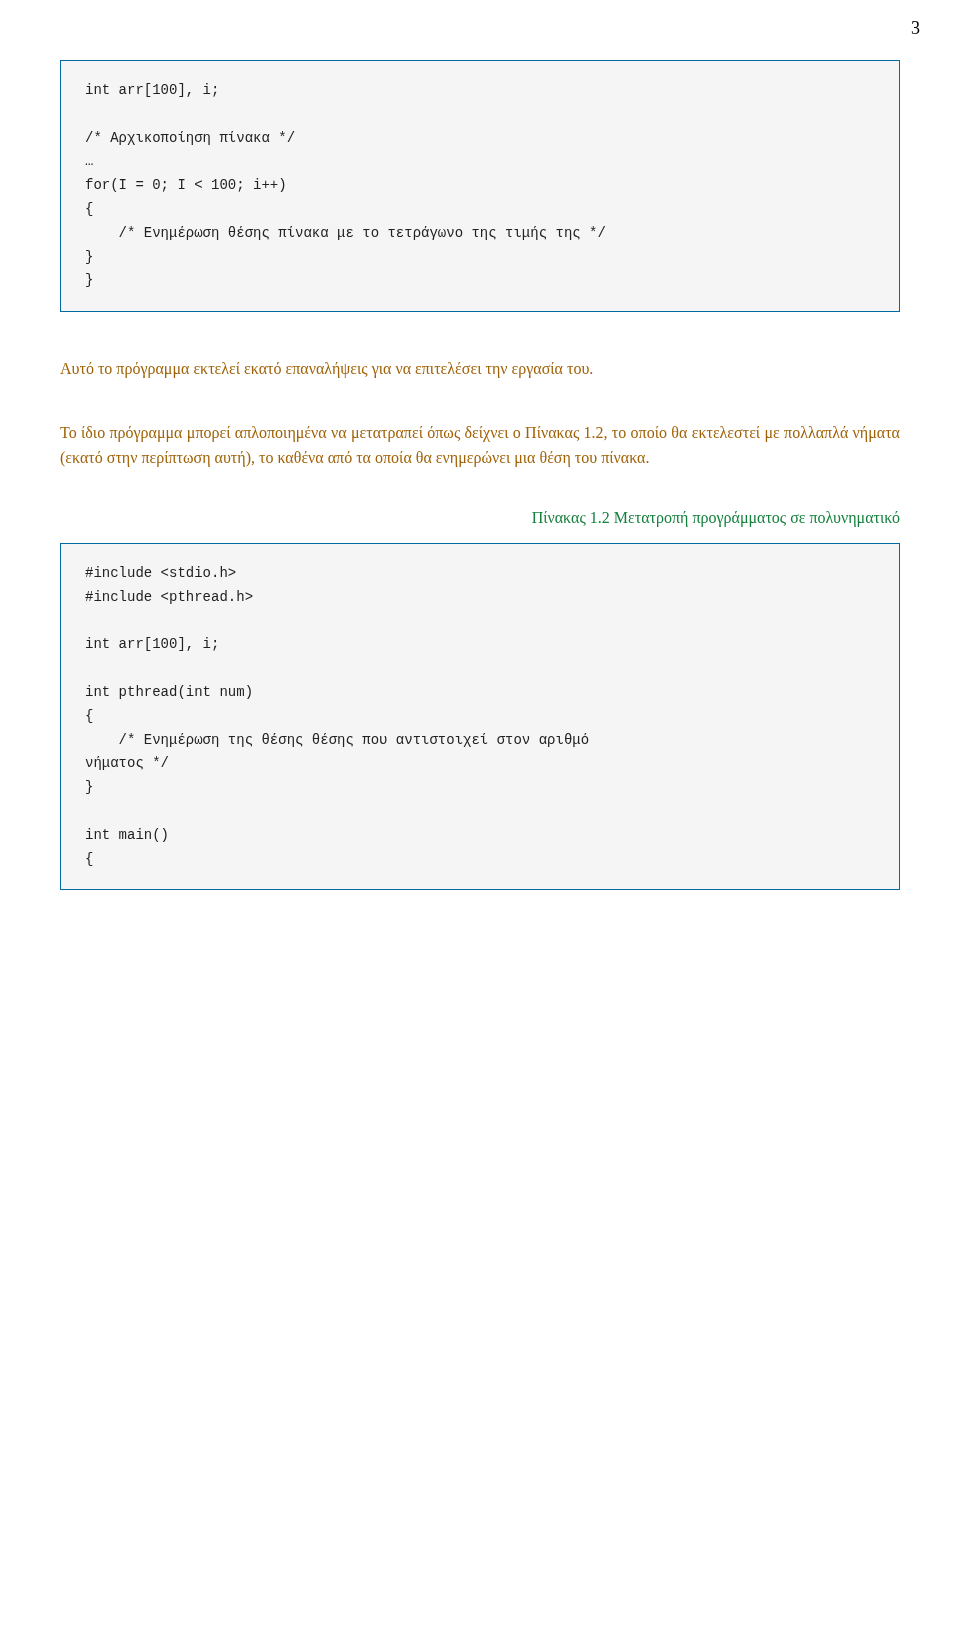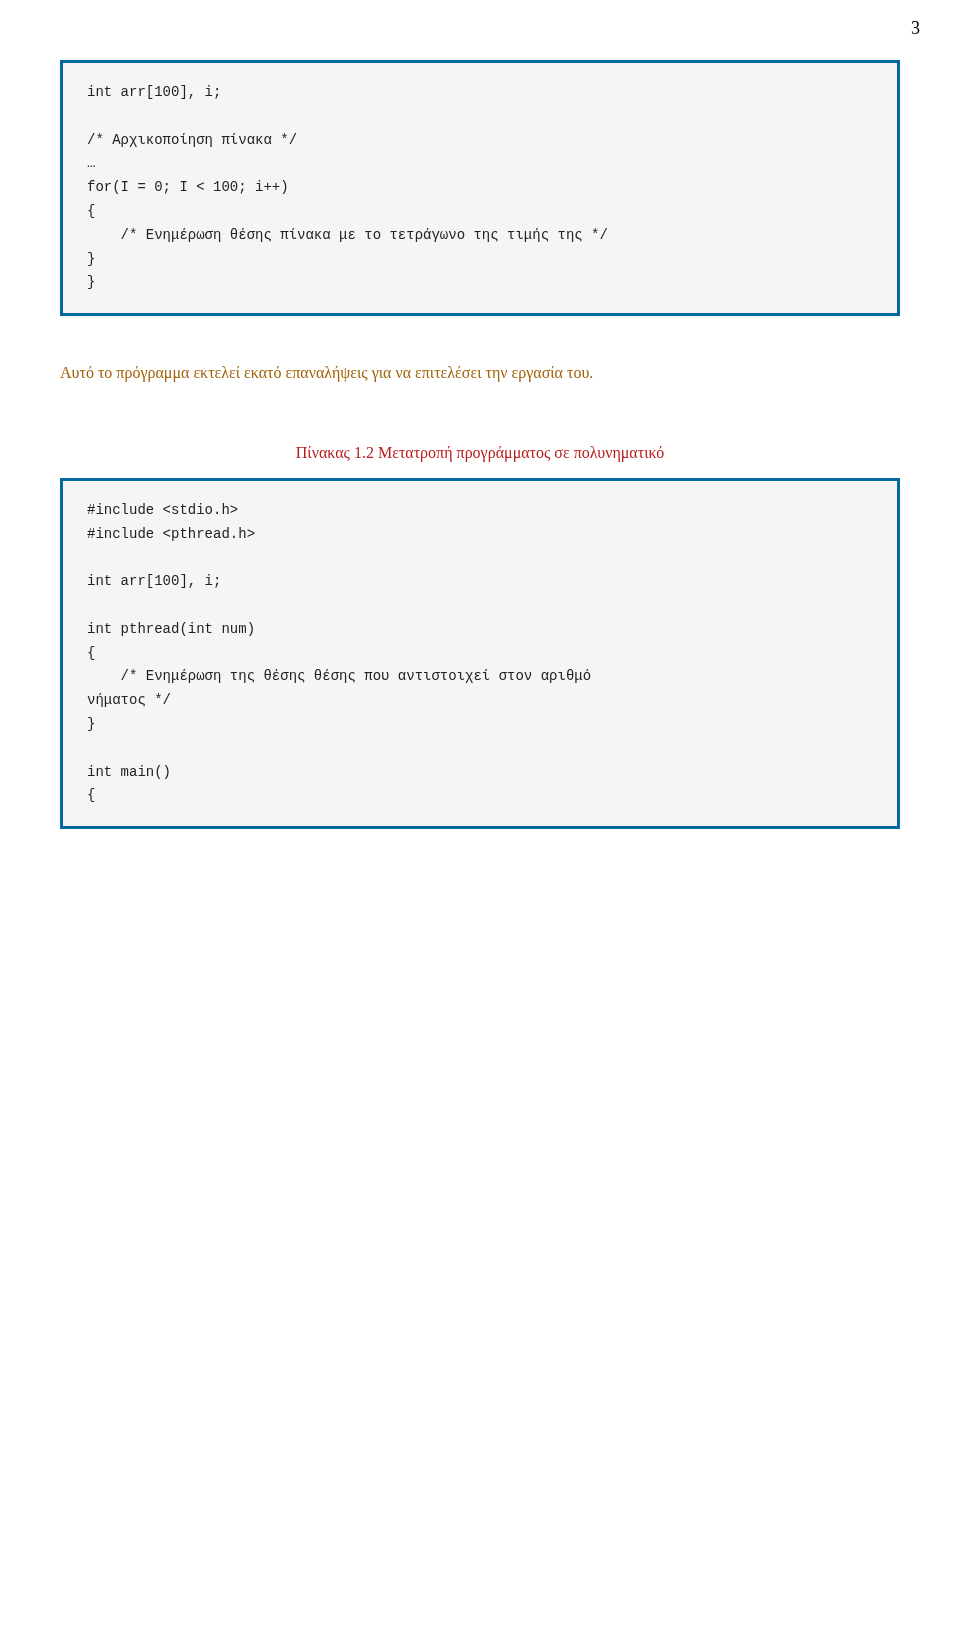--- a/index.html
+++ b/index.html
@@ -24,46 +24,46 @@
       font-size: 18px;
       font-family: 'Times New Roman', Times, serif;
     }
 
     .page-content {
       padding: 40px 60px 40px 60px;
     }
 
     .code-block {
       background: #f5f5f5;
-      border: 3px solid #0369a1;
+      border: 1px solid #0369a1;
       padding: 18px 24px;
       font-family: 'Courier New', Courier, monospace;
       font-size: 14px;
       line-height: 1.7;
       margin-bottom: 24px;
       white-space: pre;
       color: #222222;
     }
 
     .paragraph {
       font-family: 'Times New Roman', Times, serif;
       font-size: 16px;
       line-height: 1.6;
       color: #a16207;
       margin-bottom: 18px;
       text-align: justify;
     }
 
     .caption {
-      text-align: center;
+      text-align: right;
       font-family: 'Times New Roman', Times, serif;
       font-size: 16px;
       font-weight: normal;
       margin-bottom: 16px;
-      color: #b91c1c;
+      color: #15803d;
     }
 
     .section-gap {
       height: 20px;
     }
 
     .small-gap {
       height: 10px;
     }
   </style>
@@ -88,20 +88,21 @@
 
   <div class="section-gap"></div>
 
   <p class="paragraph">Αυτό το πρόγραμμα εκτελεί εκατό επαναλήψεις για να επιτελέσει την εργασία του.</p>
 
   <div class="small-gap"></div>
 
 
   <div class="small-gap"></div>
 
+  <p class="paragraph">Το ίδιο πρόγραμμα μπορεί απλοποιημένα να μετατραπεί όπως δείχνει ο Πίνακας 1.2, το οποίο θα εκτελεστεί με πολλαπλά νήματα (εκατό στην περίπτωση αυτή), το καθένα από τα οποία θα ενημερώνει μια θέση του πίνακα.</p>
 
   <div class="section-gap"></div>
 
   <div class="caption">Πίνακας 1.2 Μετατροπή προγράμματος σε πολυνηματικό</div>
 
   <div class="code-block"><span>#include &lt;stdio.h&gt;</span>
 <span>#include &lt;pthread.h&gt;</span>
 
 <span>int arr[100], i;</span>
 

